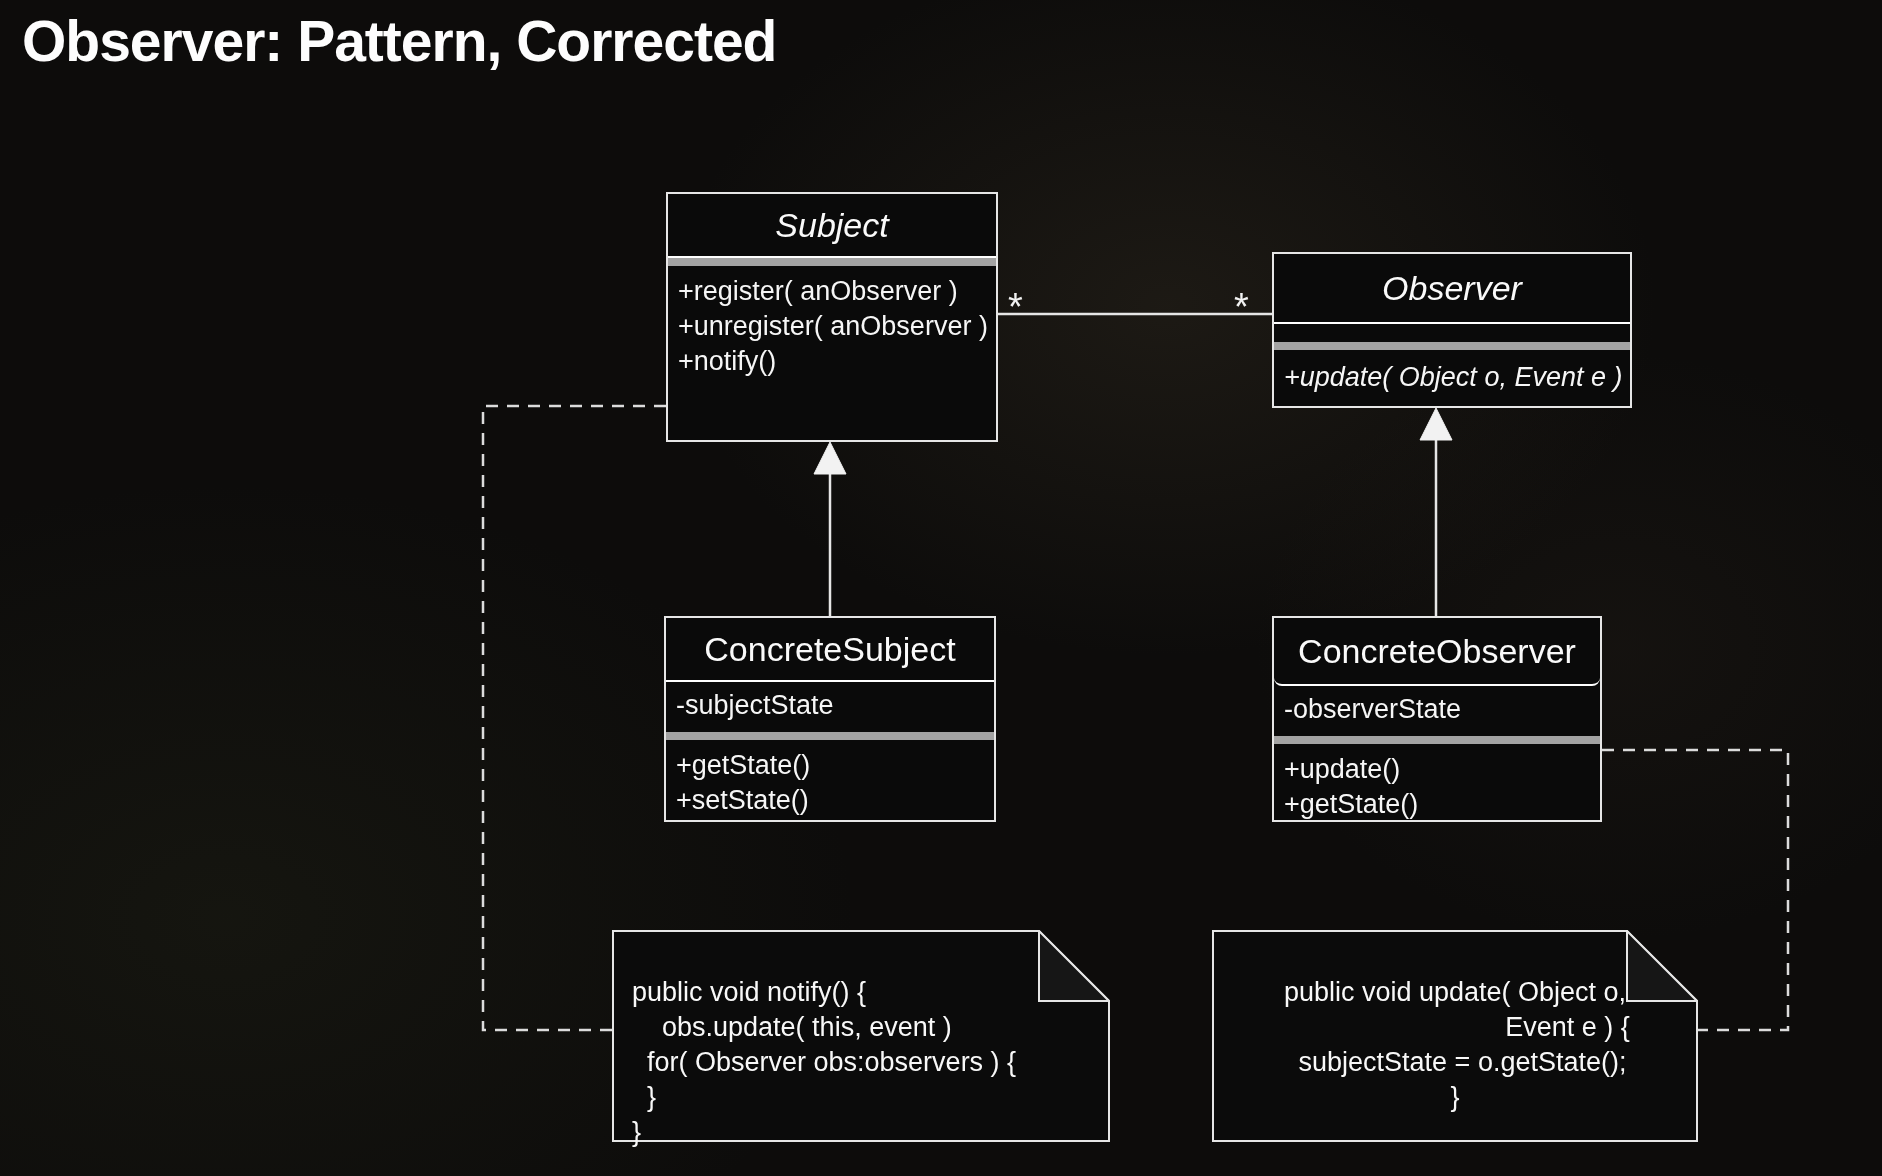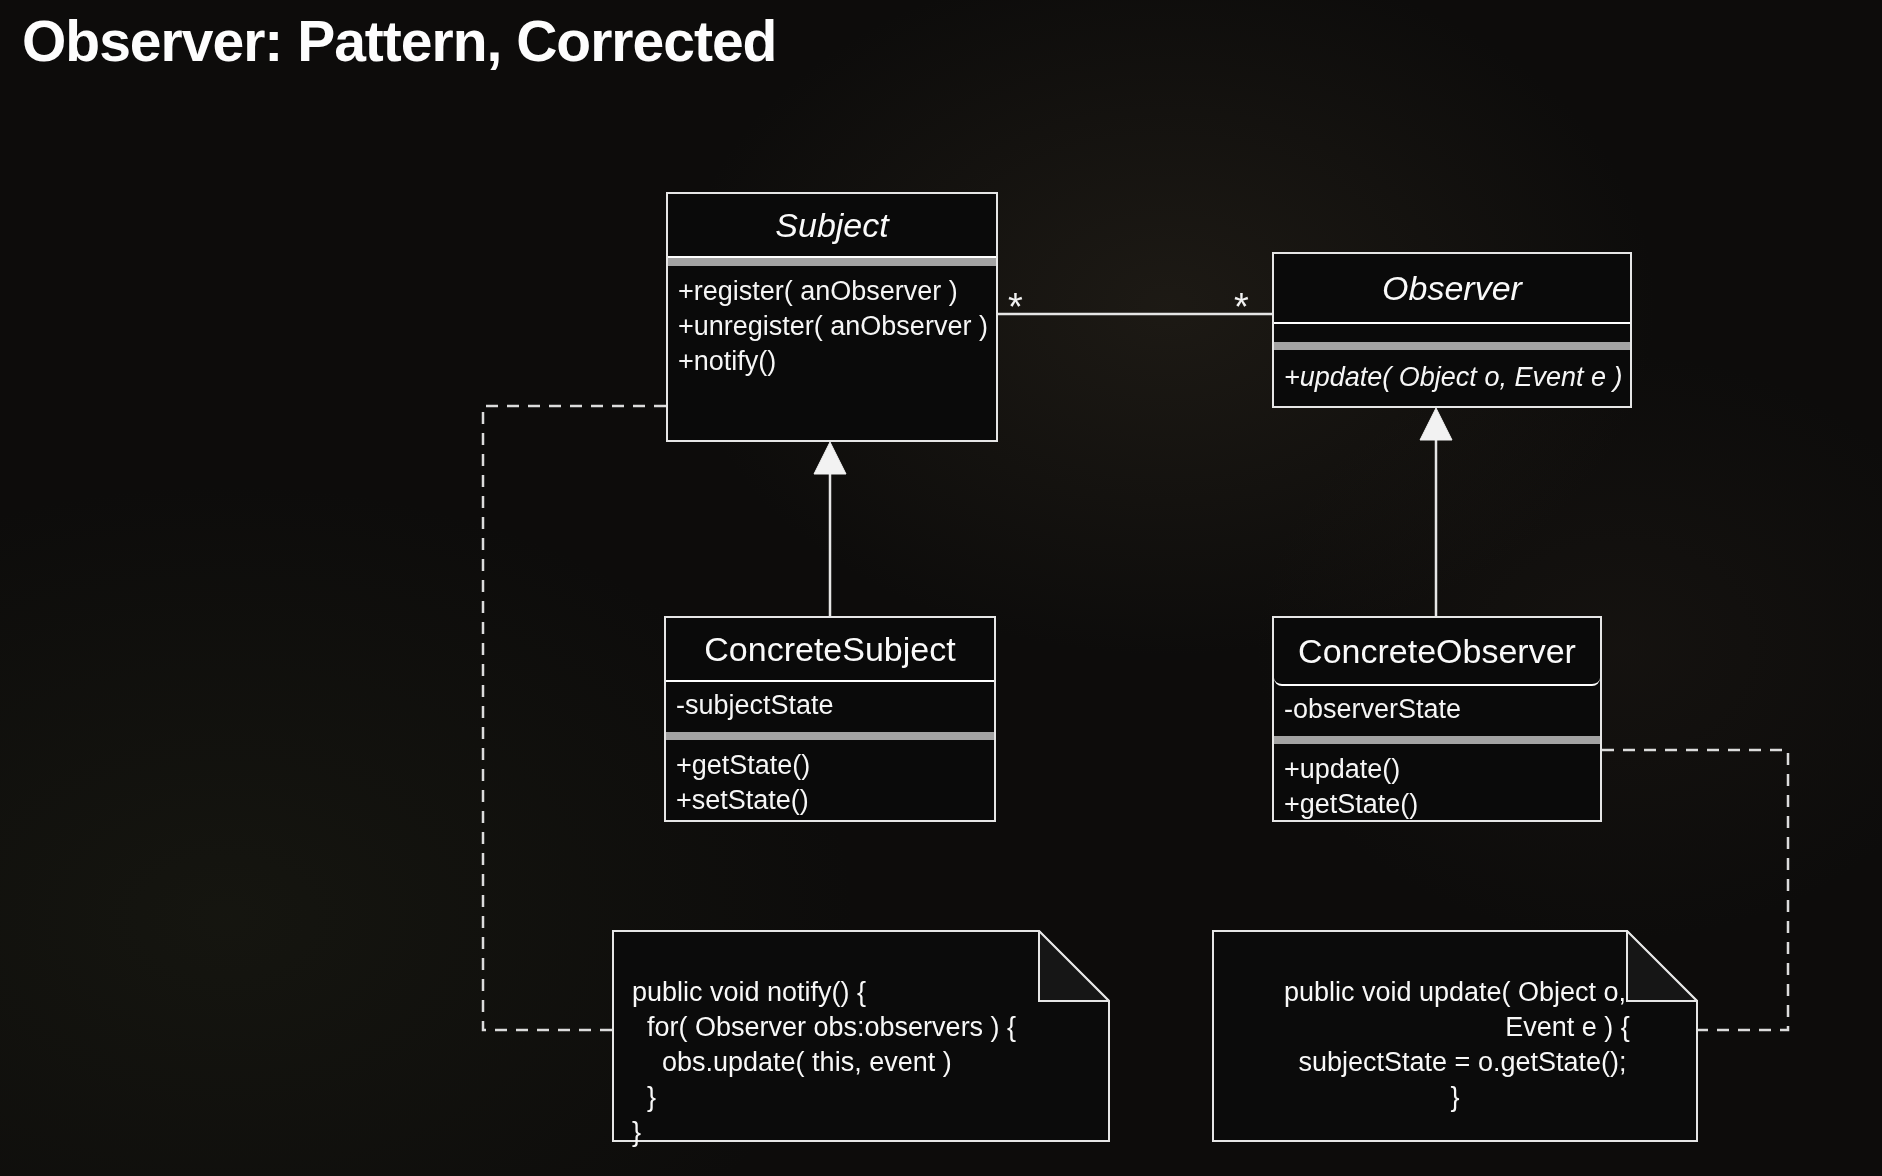--- a/index.html
+++ b/index.html
@@ -142,22 +142,22 @@
   <span class="mult mult-subject-end">*</span>
   <span class="mult mult-observer-end">*</span>
 
   <div class="note note-notify">
     <svg class="note-shape" width="498" height="212" viewBox="0 0 498 212">
       <polygon points="1,1 427,1 497,71 497,211 1,211" fill="#0b0b0b" stroke="#e6e6e6" stroke-width="2"></polygon>
       <polygon points="427,1 427,71 497,71" fill="#161616" stroke="#e6e6e6" stroke-width="2"></polygon>
     </svg>
     <div class="note-text">
       <div class="code-line">public void notify() {</div>
+      <div class="code-line">    obs.update( this, event )</div>
       <div class="code-line">  for( Observer obs:observers ) {</div>
-      <div class="code-line">    obs.update( this, event )</div>
       <div class="code-line">  }</div>
       <div class="code-line">}</div>
     </div>
   </div>
 
   <div class="note note-update">
     <svg class="note-shape" width="486" height="212" viewBox="0 0 486 212">
       <polygon points="1,1 415,1 485,71 485,211 1,211" fill="#0b0b0b" stroke="#e6e6e6" stroke-width="2"></polygon>
       <polygon points="415,1 415,71 485,71" fill="#161616" stroke="#e6e6e6" stroke-width="2"></polygon>
     </svg>

